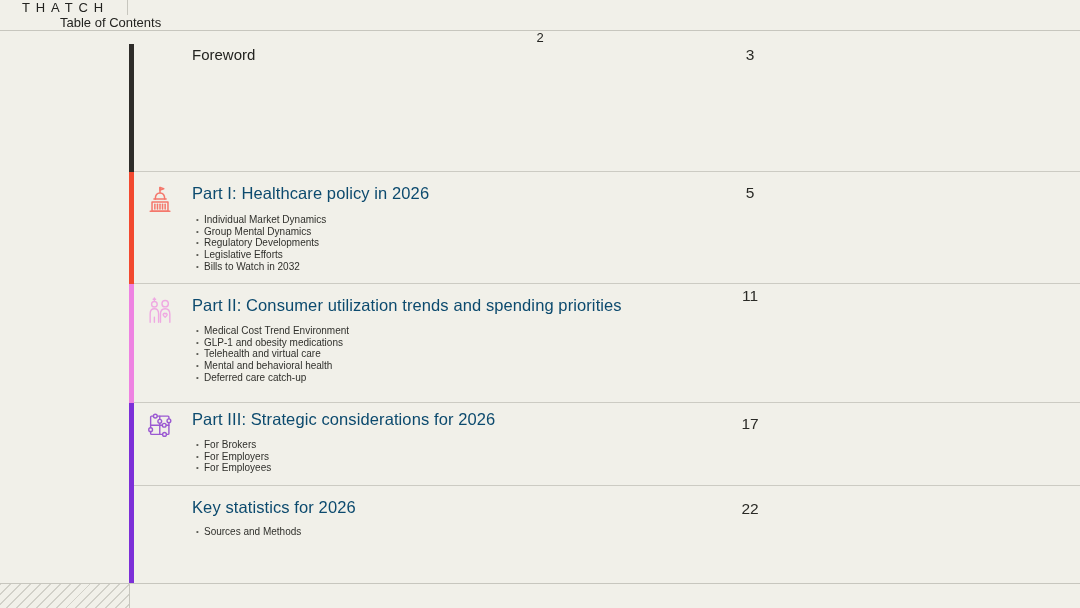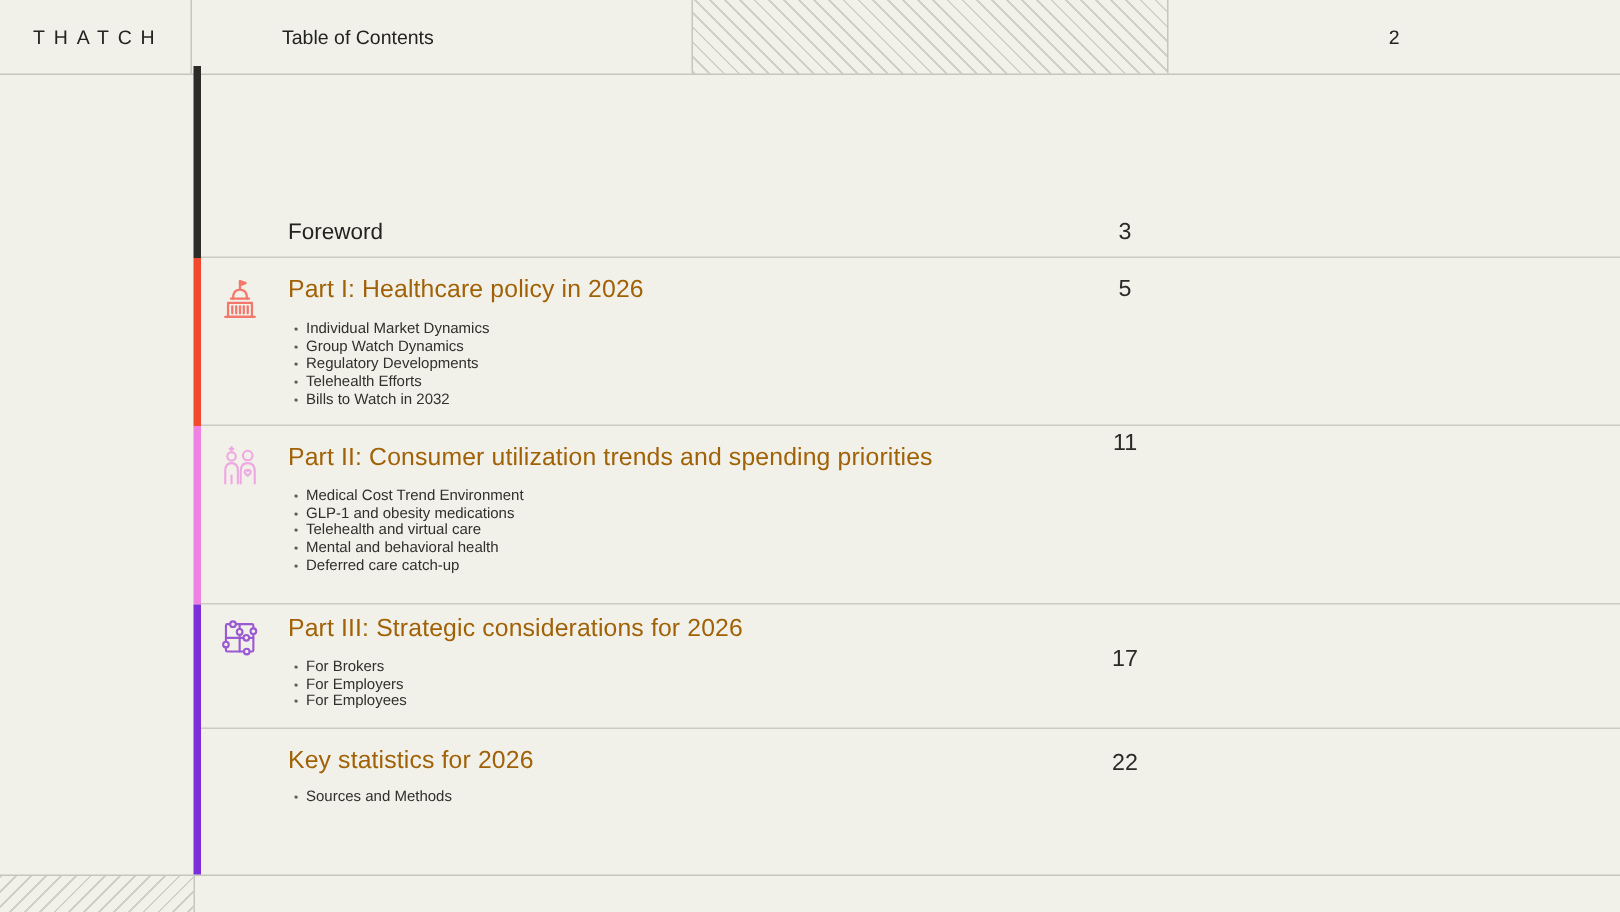--- a/index.html
+++ b/index.html
@@ -4,57 +4,57 @@
 <style>
   * { margin:0; padding:0; box-sizing:border-box; }
   html,body { background:#e8e7e0; }
   .page {
     position:relative; width:1080px; height:608px; overflow:hidden;
     background:#f1f0e9; color:#232320;
     font-family:"Liberation Sans","DejaVu Sans",sans-serif;
   }
   
   .header {
-    position:absolute; top:0; left:0; width:1080px; height:50px;
-    display:flex; border-bottom:1px solid #c7c6be; font-size:13px;
+    position:absolute; top:0; left:0; width:1080px; height:31px;
+    display:flex; border-bottom:1px solid #c7c6be; font-size:13px;flex-direction:column;
   }
   .hcell { display:flex; align-items:center; justify-content:center; height:100%; }
   .hcell-logo { width:128px; border-right:1px solid #c7c6be; letter-spacing:0.45em; font-weight:500; padding-left:4px;}
   .hcell-doc { width:256px; border-right:1px solid #c7c6be; }
   .hcell-section { width:333px; justify-content:flex-start; padding-left:60px; }
   .hcell-hatch {
     width:318px; border-left:1px solid #c7c6be; border-right:1px solid #c7c6be;
     background-image:repeating-linear-gradient(45deg, rgba(170,169,160,0.45) 0 1.3px, transparent 1.3px 7px);
   }
   .hcell-page { flex:1; }
   
   .bar-seg { position:absolute; left:129px; width:5px; z-index:3; }
   
   .rows { position:absolute; top:44px; left:130px; right:0; height:539px; }
   .row { position:relative; border-bottom:1px solid #cccbc3; }
   .row:last-child { border-bottom:none; }
-  .row-simple { height:128px; display:flex; flex-direction:column; justify-content:flex-end; padding-bottom:6px; }
+  .row-simple { height:128px; display:flex; flex-direction:column; padding-bottom:6px; }
   .simple-line { position:relative; height:21px; }
   .simple-title { position:absolute; left:62px; top:0; font-size:15px; line-height:21px; }
   .pagenum { position:absolute; left:606px; width:28px; text-align:center; font-size:15.5px; line-height:22px; color:#2a2a26; }
   .row-section .sec-title {
-    margin-left:62px; font-size:16.5px; line-height:22px; letter-spacing:0.1px; color:#a16207;
+    margin-left:62px; font-size:16.5px; line-height:22px; letter-spacing:0.1px; color:#0c4a6e;
   }
   .sec-icon { position:absolute; left:15px; width:30px; height:30px; }
   .sub-list { list-style:none; margin-left:66px; }
   .sub-list li {
     position:relative; padding-left:8px; font-size:10px; line-height:11.7px; color:#30302c;
   }
   .sub-list li::before {
     content:"\2022"; position:absolute; left:0; top:0; font-size:8px; color:#5c5c55;
   }
   
   .row-p1 { height:112px; } .row-p1 .sec-title { padding-top:10px; } .row-p1 .sub-list { margin-top:10px; } .row-p1 .sec-icon { top:13px; } .row-p1 .pagenum { top:10px; }
   .row-p2 { height:119px; } .row-p2 .sec-title { padding-top:10px; } .row-p2 .sub-list { margin-top:9px; }  .row-p2 .sec-icon { top:12px; } .row-p2 .pagenum { top:1px; }
-  .row-p3 { height:83px; }  .row-p3 .sec-title { padding-top:5px; }  .row-p3 .sub-list { margin-top:9px; }  .row-p3 .sec-icon { top:7px; }  .row-p3 .pagenum { top:26px; }
+  .row-p3 { height:83px; }  .row-p3 .sec-title { padding-top:5px; }  .row-p3 .sub-list { margin-top:9px; }  .row-p3 .sec-icon { top:7px; }  .row-p3 .pagenum { top:10px; }
   .row-ks { height:97px; }  .row-ks .sec-title { padding-top:10px; } .row-ks .sub-list { margin-top:8px; }  .row-ks .pagenum { top:12px;text-align:center; }
   
   .footer { position:absolute; left:0; top:583px; width:1080px; height:25px; border-top:1px solid #c7c6be; display:flex; }
   .fcell-hatch {
     width:130px; height:100%; border-right:1px solid #c7c6be;
     background-image:repeating-linear-gradient(135deg, rgba(170,169,160,0.45) 0 1.3px, transparent 1.3px 7px);
   }
   svg { display:block; }
 </style>
 </head>
@@ -98,23 +98,23 @@
             <line x1="18.7" y1="20.5" x2="18.7" y2="25.5"></line>
             <line x1="21.5" y1="20.5" x2="21.5" y2="25.5"></line>
             <line x1="5.5" y1="28" x2="26.5" y2="28"></line>
           </g>
         </svg>
       </span>
       <div class="sec-title">Part I: Healthcare policy in 2026</div>
       <span class="pagenum">5</span>
       <ul class="sub-list">
         <li>Individual Market Dynamics</li>
-        <li>Group Watch Dynamics</li>
+        <li>Group Mental Dynamics</li>
         <li>Regulatory Developments</li>
-        <li>Telehealth Efforts</li>
+        <li>Legislative Efforts</li>
         <li>Bills to Watch in 2032</li>
       </ul>
     </div>
 
     <div class="row row-section row-p2">
       <span class="sec-icon">
         <svg viewBox="0 0 32 32" width="30" height="30">
           <g fill="none" stroke-width="1.5" stroke-linecap="round" stroke-linejoin="round" stroke="#efa9e2">
             <path d="M10 2.2 v2.6 M8.7 3.5 h2.6"></path>
             <circle cx="10" cy="8.8" r="3"></circle>

